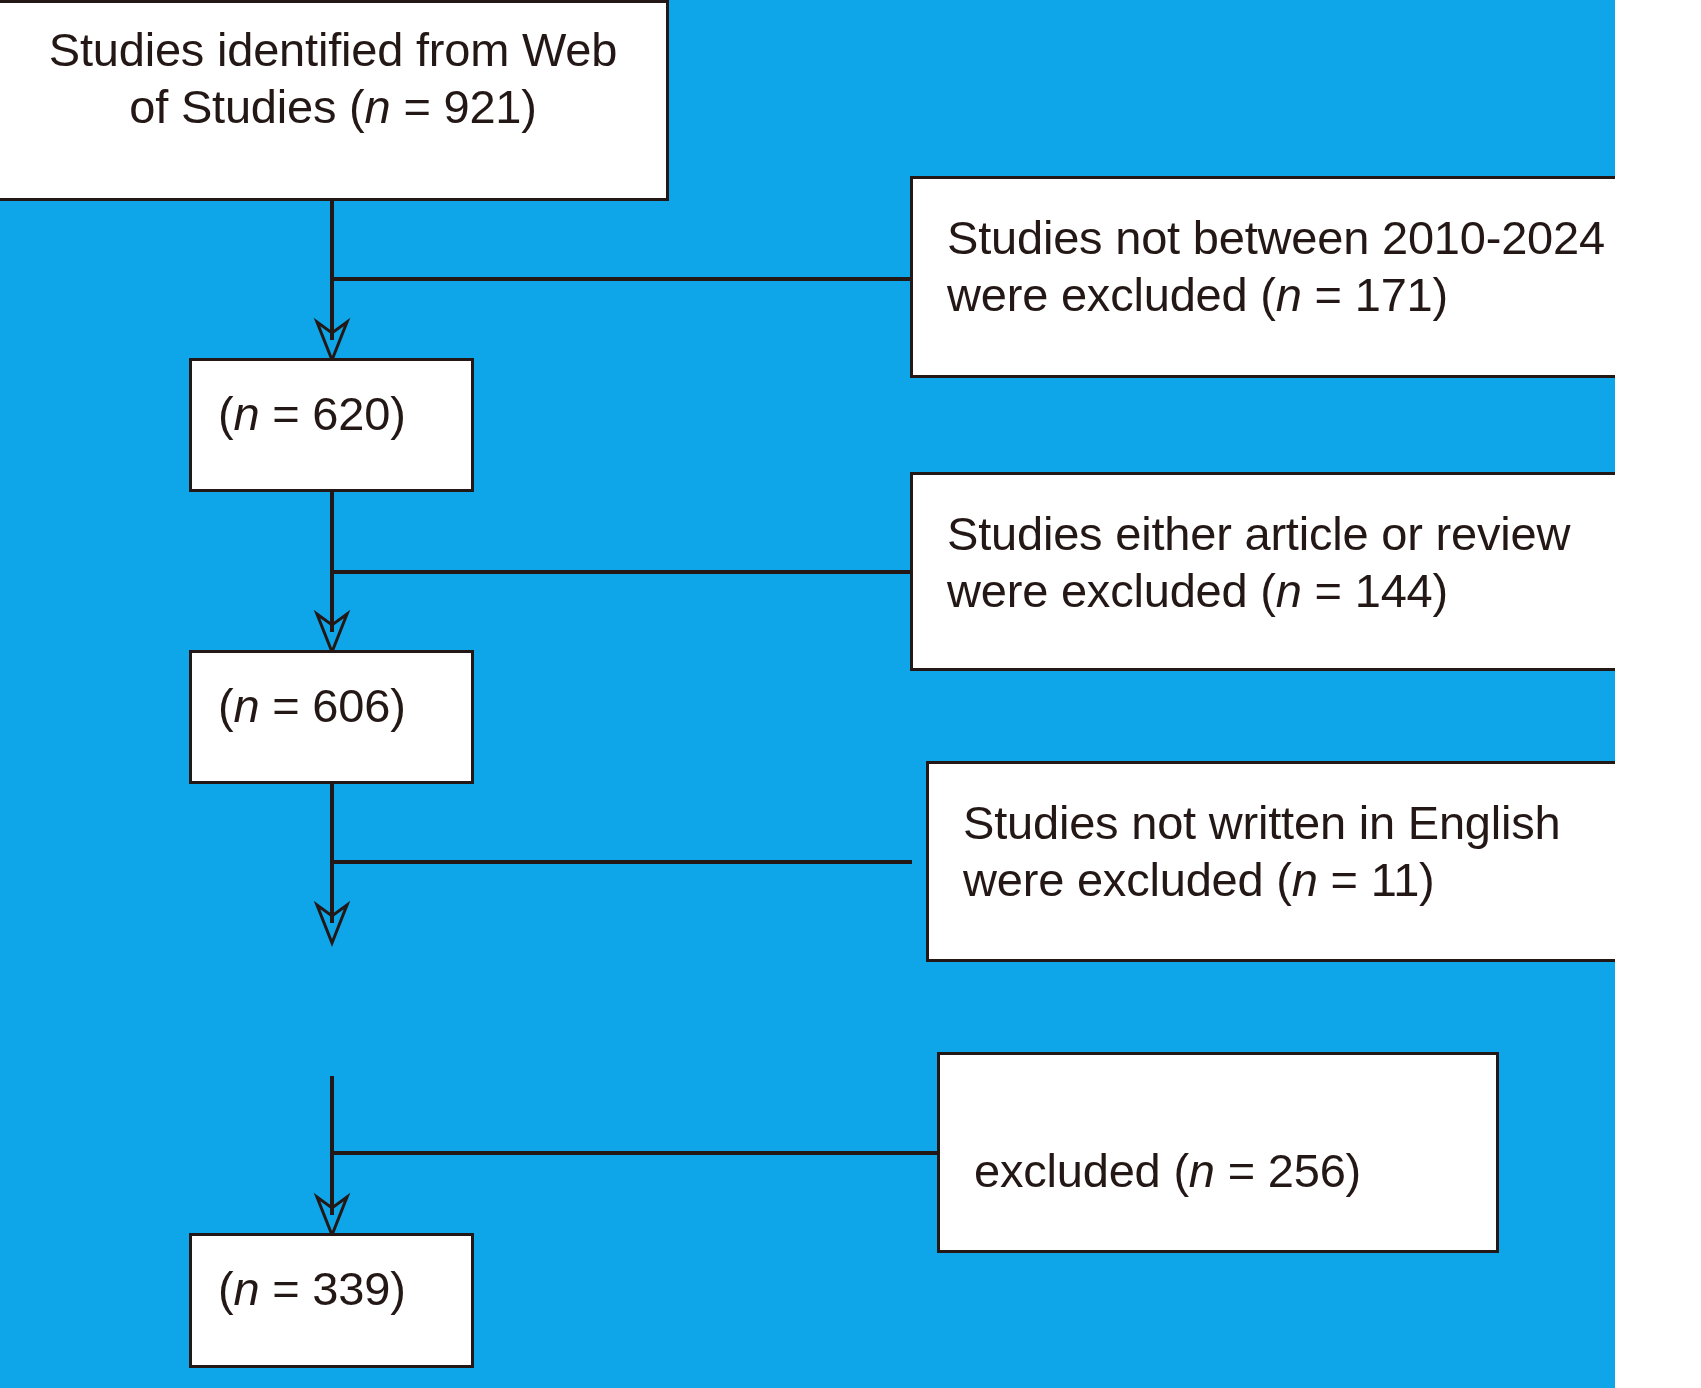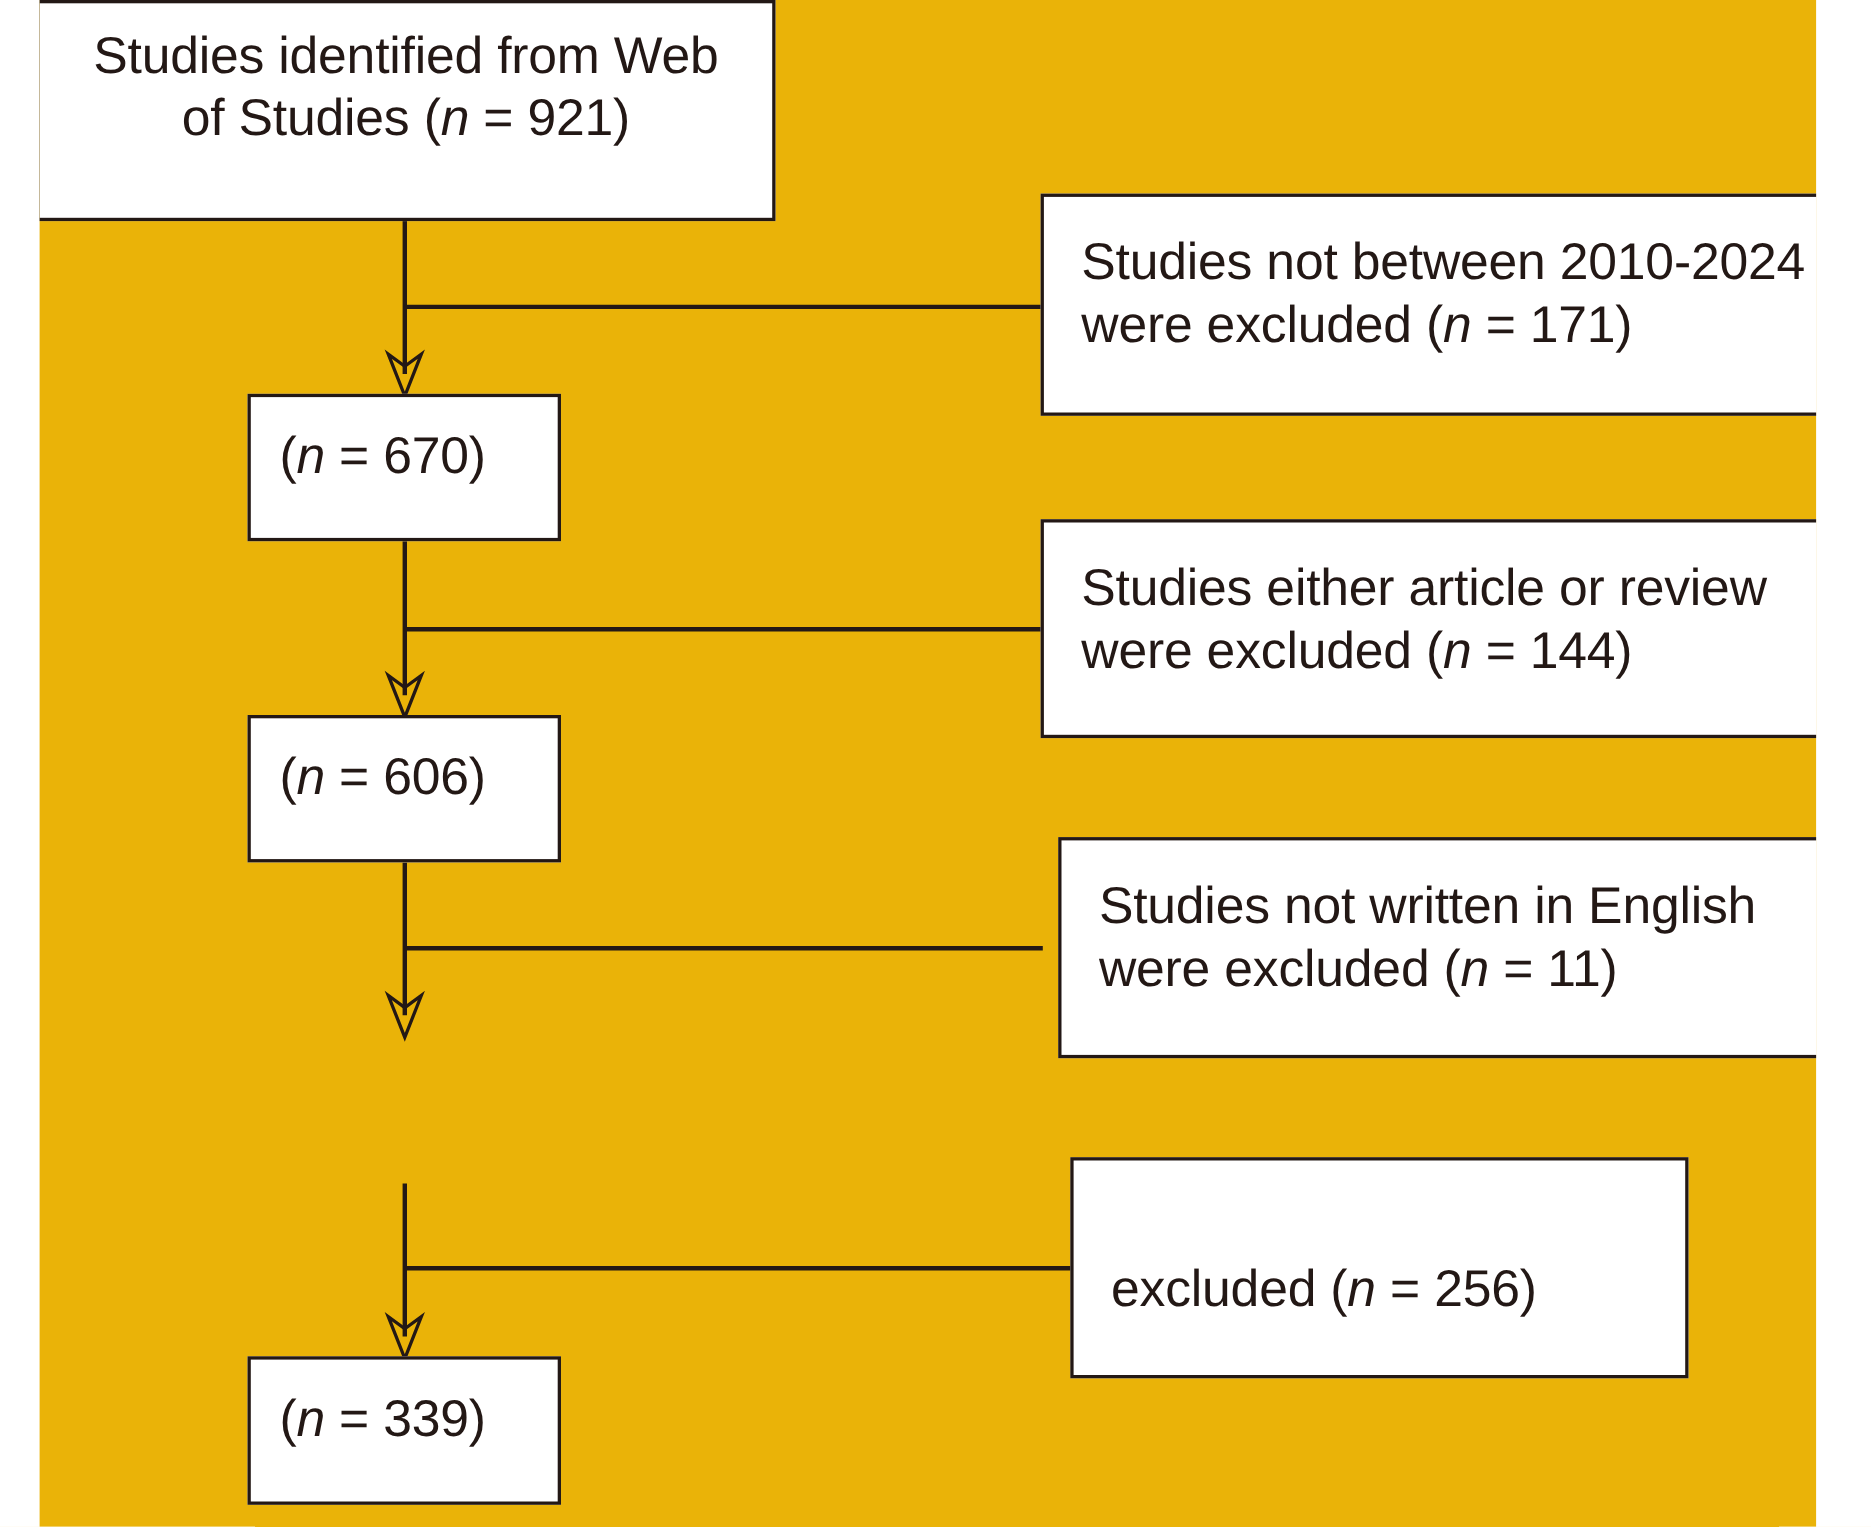--- a/index.html
+++ b/index.html
@@ -5,25 +5,24 @@
 <style>
   html, body {
     margin: 0;
     padding: 0;
     background: #ffffff;
   }
   #canvas {
     position: relative;
     width: 1615px;
     height: 1388px;
-    background: #eab308;
+    background: #0ea5e9;
     font-family: "Liberation Sans", sans-serif;
     color: #231815;
     overflow: hidden;
-    margin-left: 36px;
   }
   .box {
     position: absolute;
     box-sizing: border-box;
     border: 3px solid #231815;
     background: #ffffff;
     color: #231815;
     font-size: 47px;
     line-height: 1.22;
     letter-spacing: -0.2px;
@@ -95,21 +94,21 @@
 
   <div class="box box-source" style="left:-3px; top:0px; width:672px; height:201px;">
     <div class="inner">
       <span>Studies identified from Web</span><br>
       <span>of Studies (</span><span class="ital">n</span><span> = 921)</span>
     </div>
   </div>
 
   <div class="box box-result" style="left:189px; top:358px; width:285px; height:134px;">
     <div class="inner">
-      <span>(</span><span class="ital">n</span><span> = 670)</span>
+      <span>(</span><span class="ital">n</span><span> = 620)</span>
     </div>
   </div>
 
   <div class="box box-result" style="left:189px; top:650px; width:285px; height:134px;">
     <div class="inner">
       <span>(</span><span class="ital">n</span><span> = 606)</span>
     </div>
   </div>
 
 

